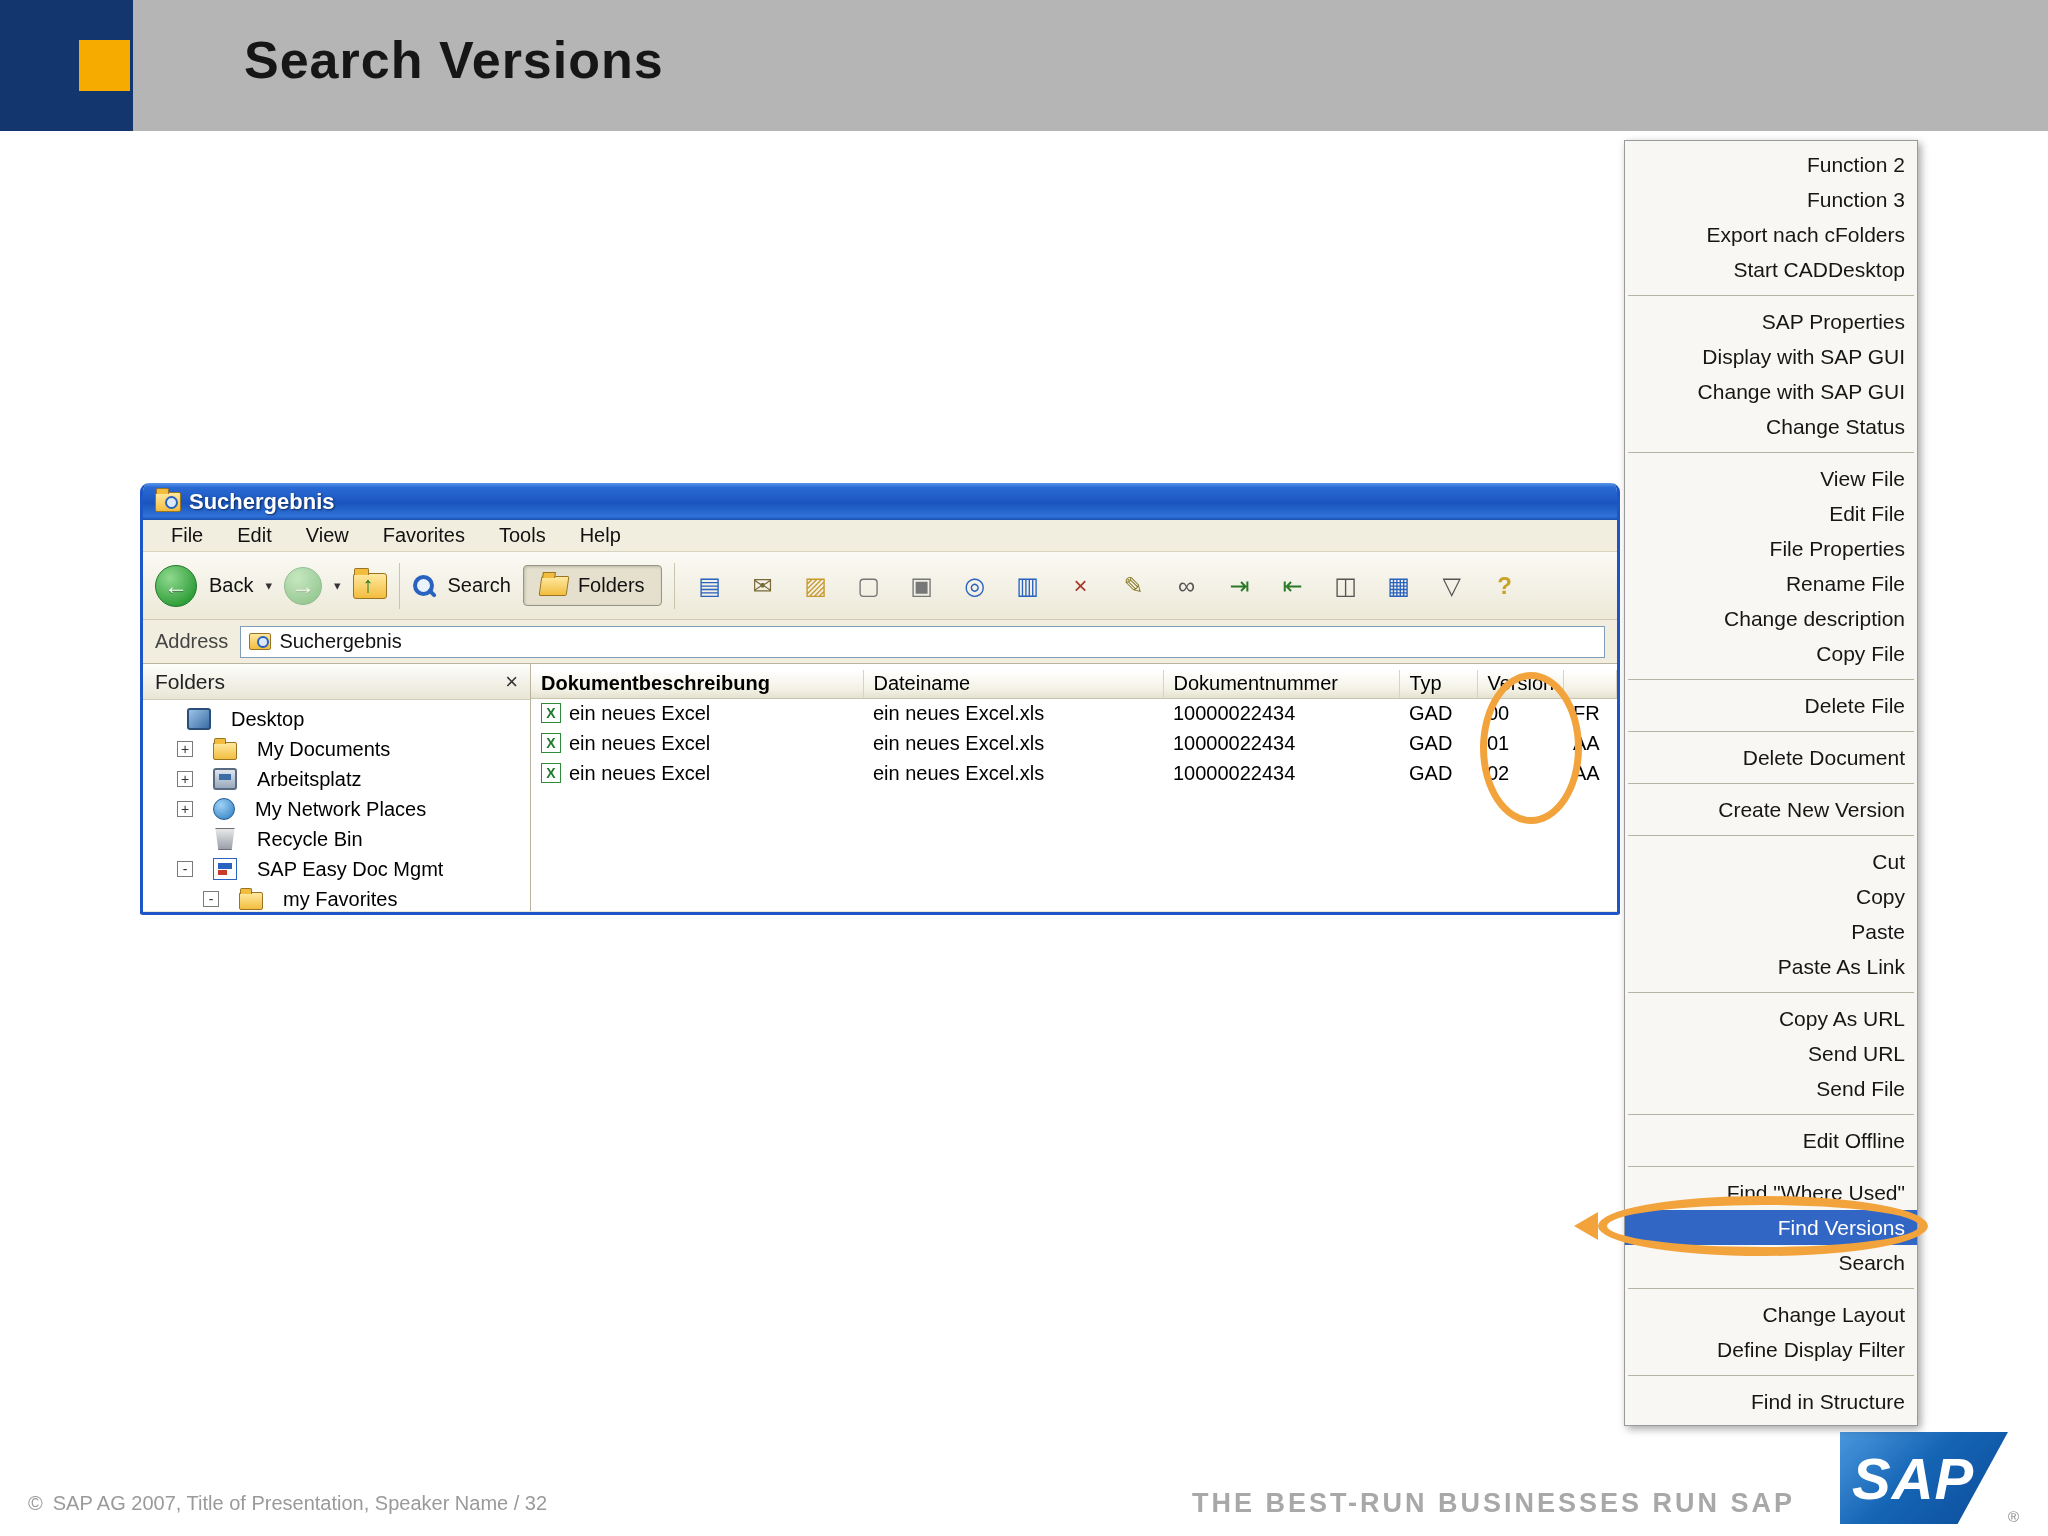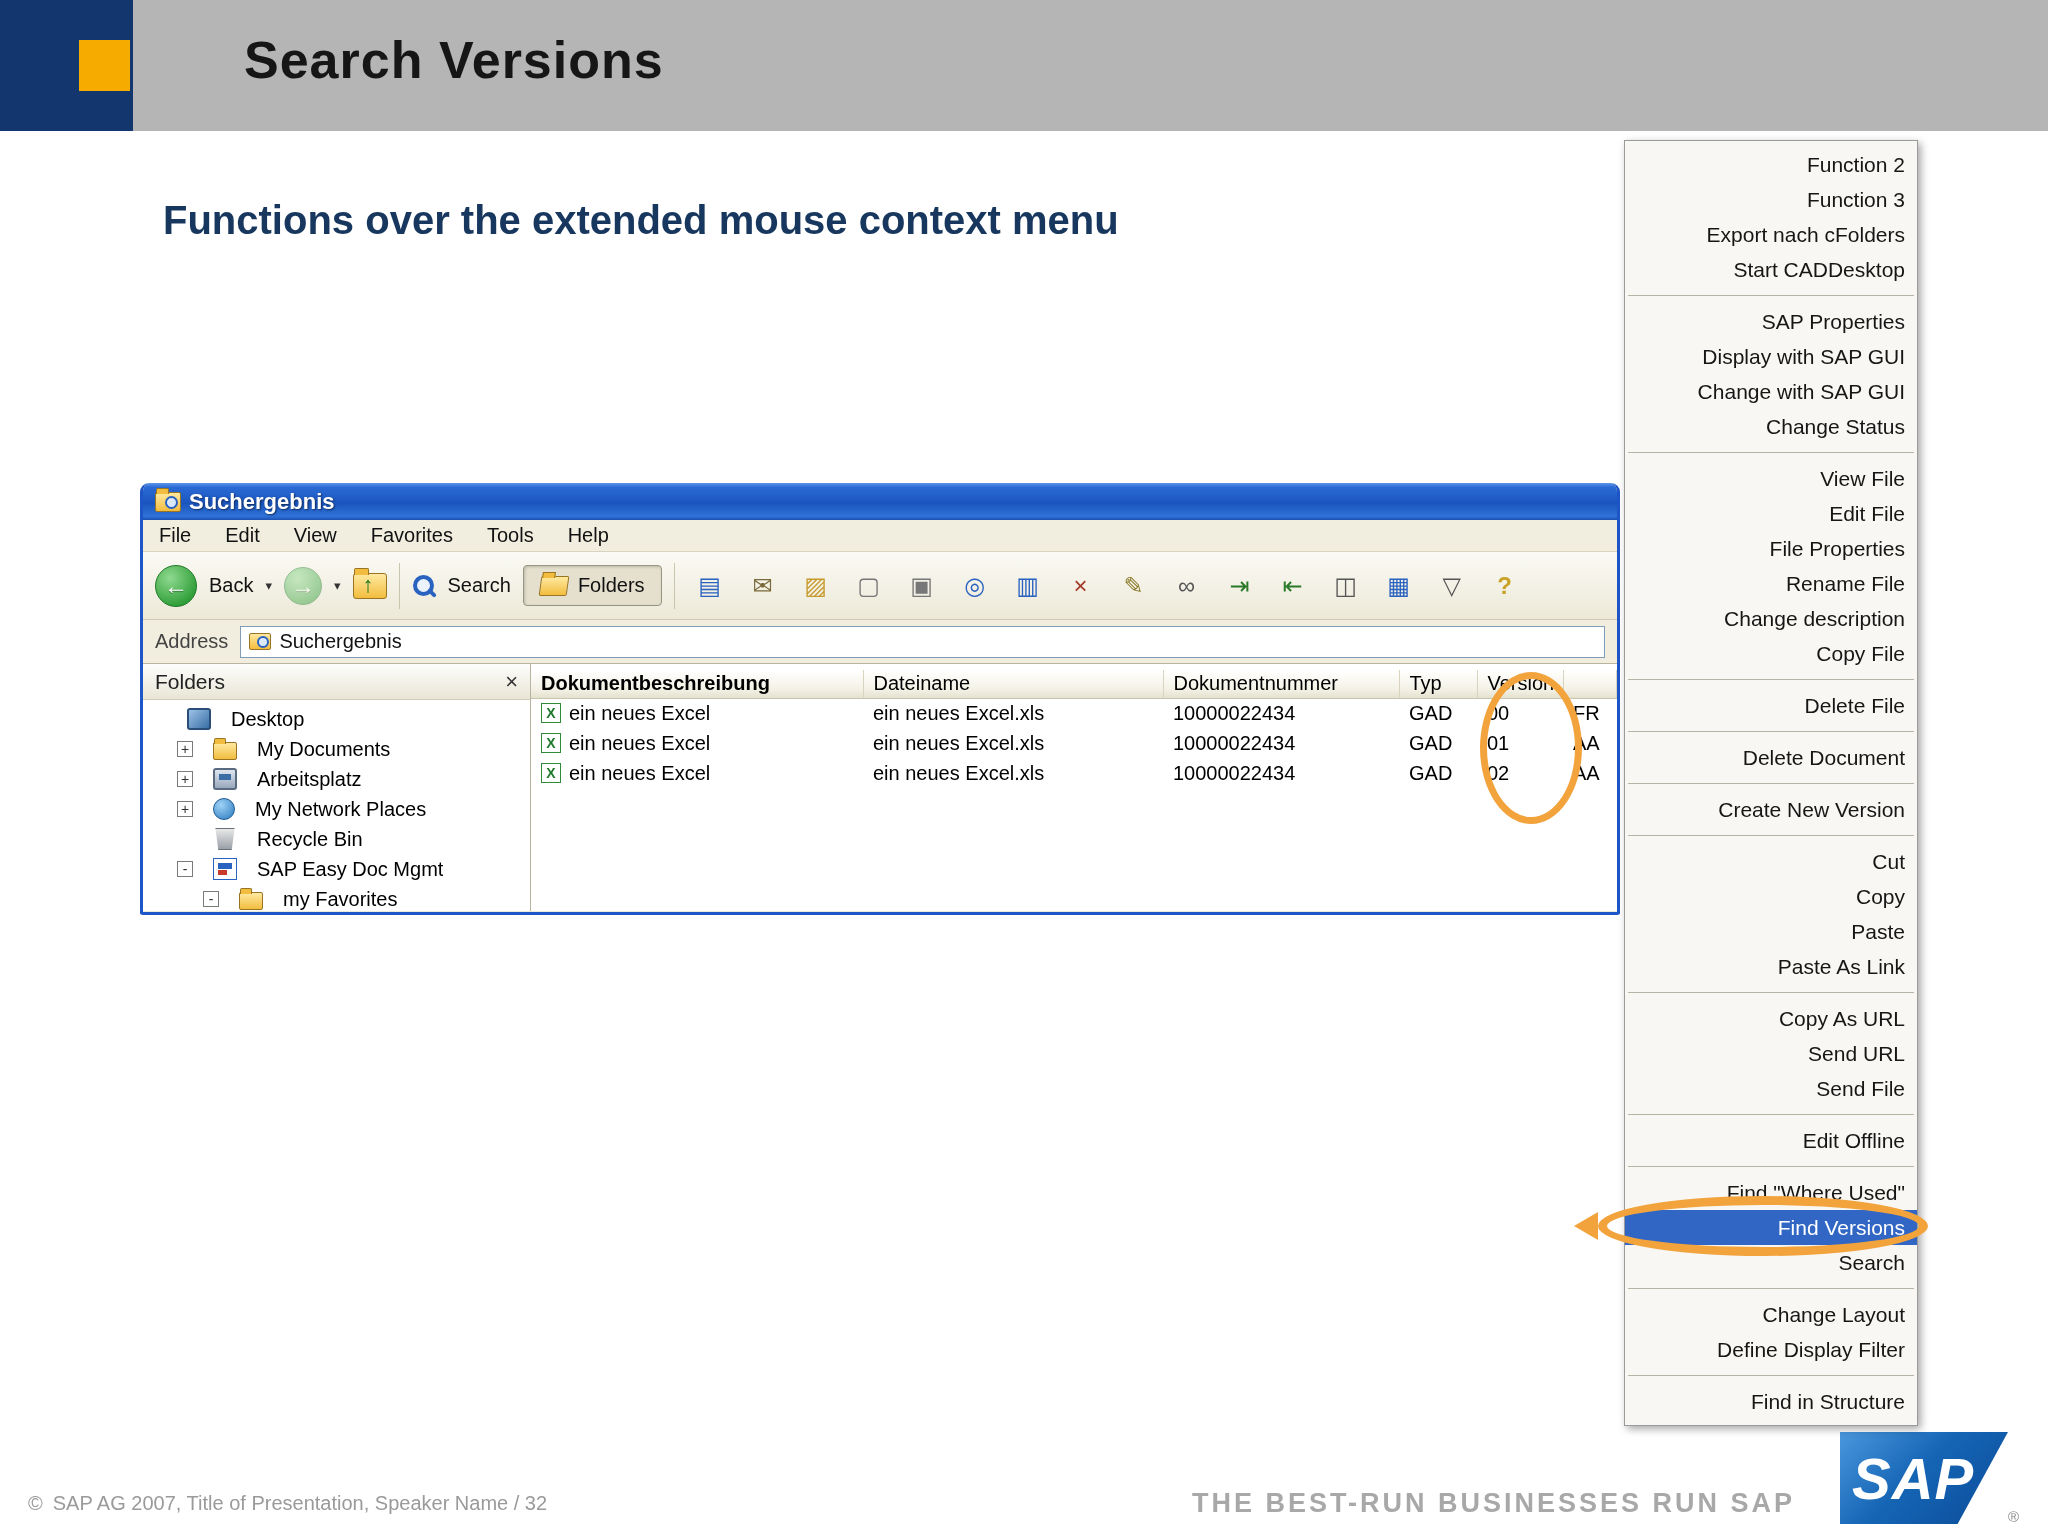--- a/index.html
+++ b/index.html
@@ -24,21 +24,21 @@
   .xp-window{position:absolute;left:140px;top:483px;width:1480px;height:432px;z-index:10;
              border:3px solid #1e56c8;border-top:none;border-radius:9px 9px 3px 3px;background:#ece9d8;overflow:hidden;}
   .titlebar{height:37px;display:flex;align-items:center;gap:8px;padding:0 12px;
             background:linear-gradient(180deg,#5a96e8 0%,#2a6ad4 12%,#1a55be 55%,#2f72d8 90%,#1a4fb0 100%);
             border-radius:6px 6px 0 0;}
   .titlebar-text{color:#fff;font-weight:700;font-size:22px;text-shadow:1px 1px 2px rgba(0,0,0,.55);}
   .winico{position:relative;width:26px;height:20px;background:linear-gradient(180deg,#ffe9a0,#f2bd3e);border:1px solid #9a7420;border-radius:2px;}
   .winico::before{content:"";position:absolute;left:0;top:-5px;width:11px;height:5px;background:#f2bd3e;border:1px solid #9a7420;border-bottom:none;border-radius:2px 2px 0 0;}
   .winico::after{content:"";position:absolute;right:2px;top:3px;width:9px;height:9px;border:2px solid #2a62c0;border-radius:50%;background:#dce9fa;}
 
-  .menubar{height:32px;display:flex;align-items:center;gap:34px;padding:0 16px;background:#f1eee0;border-bottom:1px solid #d8d4c0;font-size:20px;color:#111;}
+  .menubar{height:32px;display:flex;align-items:center;gap:34px;padding:0 28px;background:#f1eee0;border-bottom:1px solid #d8d4c0;font-size:20px;color:#111;}
   .mbar-item{cursor:default;}
 
   .toolbar{height:68px;display:flex;align-items:center;gap:12px;padding:0 12px;background:linear-gradient(#fbfaf4,#ece9d8);border-bottom:1px solid #cfcbb6;}
   .nav-circle{width:42px;height:42px;border-radius:50%;flex:none;
               background:radial-gradient(circle at 35% 30%,#8fd98f,#2f9e38 75%);
               border:1px solid #1f7a28;color:#fff;display:flex;align-items:center;justify-content:center;
               font-size:24px;font-weight:700;text-shadow:0 1px 1px rgba(0,0,0,.4);}
   .nav-circle.dim{opacity:.45;width:38px;height:38px;}
   .tb-label{font-size:20px;color:#111;}
   .drop{font-size:13px;color:#333;}
@@ -125,21 +125,20 @@
 </style>
 </head>
 <body>
 
 <div class="slide">
 
   <div class="hdr-bar"></div>
   <div class="hdr-block"></div>
   <div class="hdr-orange"></div>
   <div class="hdr-title">Search Versions</div>
-  <div class="subtitle">Functions over the extended mouse context menu</div>
 
   <div class="xp-window">
     <div class="titlebar">
       <span class="winico"></span>
       <span class="titlebar-text">Suchergebnis</span>
     </div>
     <div class="menubar">
         <span class="mbar-item">File</span>
         <span class="mbar-item">Edit</span>
         <span class="mbar-item">View</span>

